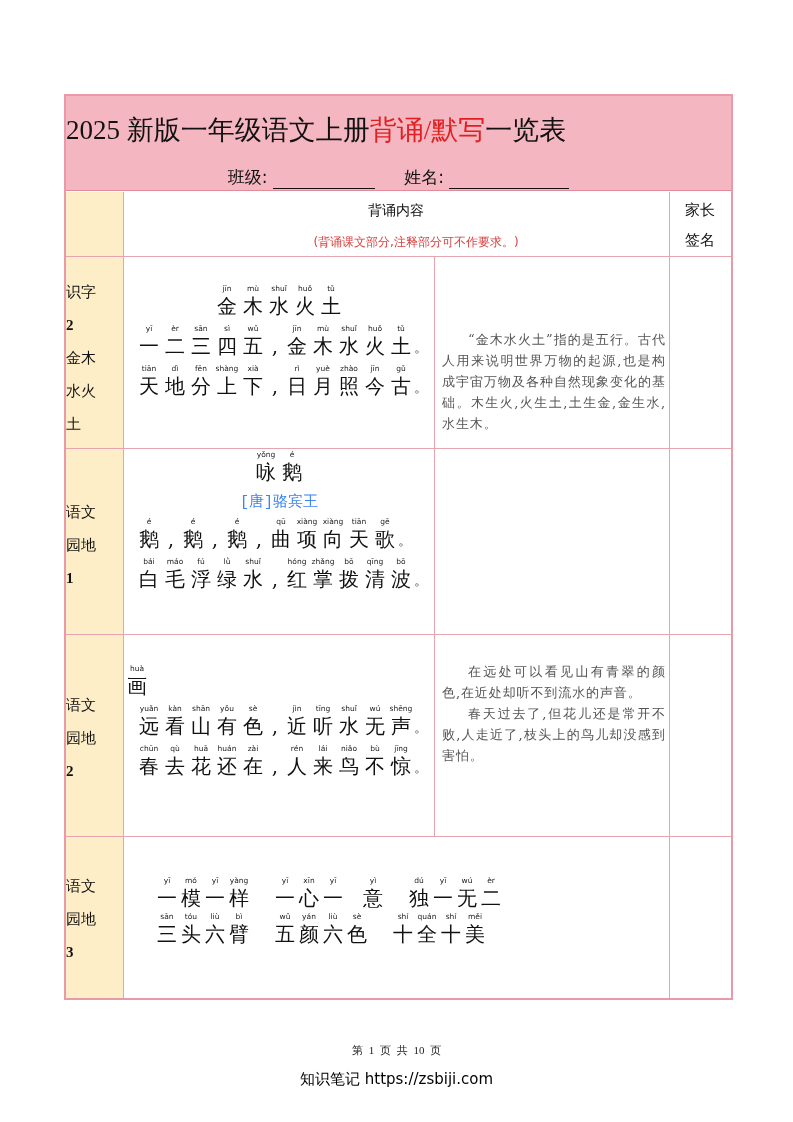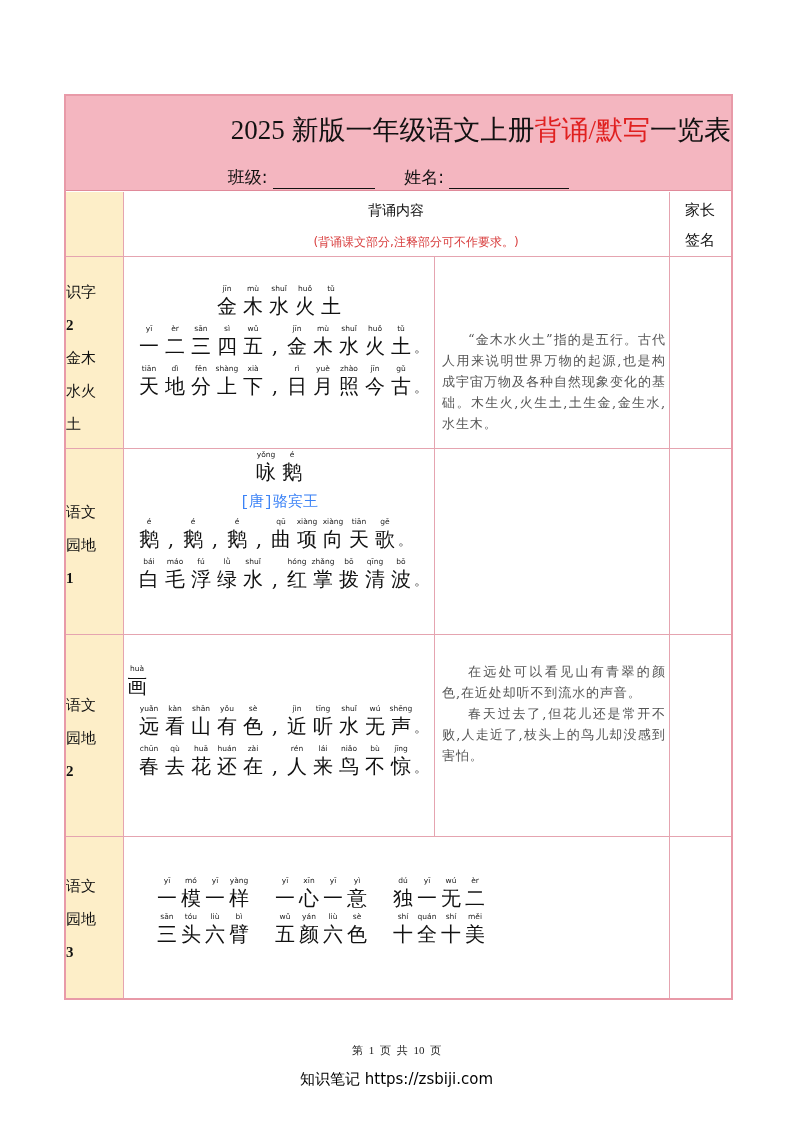--- a/index.html
+++ b/index.html
@@ -8,22 +8,22 @@
 
   .sheet {
     position: absolute; left: 64px; top: 94px; width: 669px; height: 906px;
     border: 2px solid #e89aa8;
   }
   .title-band {
     position: absolute; left: 0; top: 0; width: 665px; height: 95px;
     background: #f4b6c0; border-bottom: 1px solid #e08a9a;
   }
   .title {
-    position: absolute; left: 0; top: 16px; width: 100%; text-align: right;
-    font-family: "Liberation Serif", serif; font-size: 27px; color: #111; letter-spacing: 0px; padding-left: 12px;
+    position: absolute; left: 0; top: 16px; width: 100%; text-align: left;
+    font-family: "Liberation Serif", serif; font-size: 27px; color: #111; letter-spacing: 0px;
   }
   .title .hl { color: #e02020; }
   .subline {
     position: absolute; left: 0; top: 70px; width: 100%; text-align: center;
     font-size: 17px; color: #111;
   }
   .subline .field { display: inline-block; margin: 0 12px; }
   .subline .blank { display: inline-block; border-bottom: 1px solid #111; height: 17px; vertical-align: bottom; }
 
   
@@ -469,21 +469,21 @@
           <span class="hz">一</span>
         </span>
         <span class="ruby" style="width: 24px;">
           <span class="py">xīn</span>
           <span class="hz">心</span>
         </span>
         <span class="ruby" style="width: 24px;">
           <span class="py">yī</span>
           <span class="hz">一</span>
         </span>
-        <span class="ruby" style="width: 24px;">
+        <span class="ruby" style="width: 24px; margin-left: 16px;">
           <span class="py">yì</span>
           <span class="hz">意</span>
         </span>
       </div>
       <div class="idiom">
         <span class="ruby" style="width: 24px;">
           <span class="py">dú</span>
           <span class="hz">独</span>
         </span>
         <span class="ruby" style="width: 24px;">

